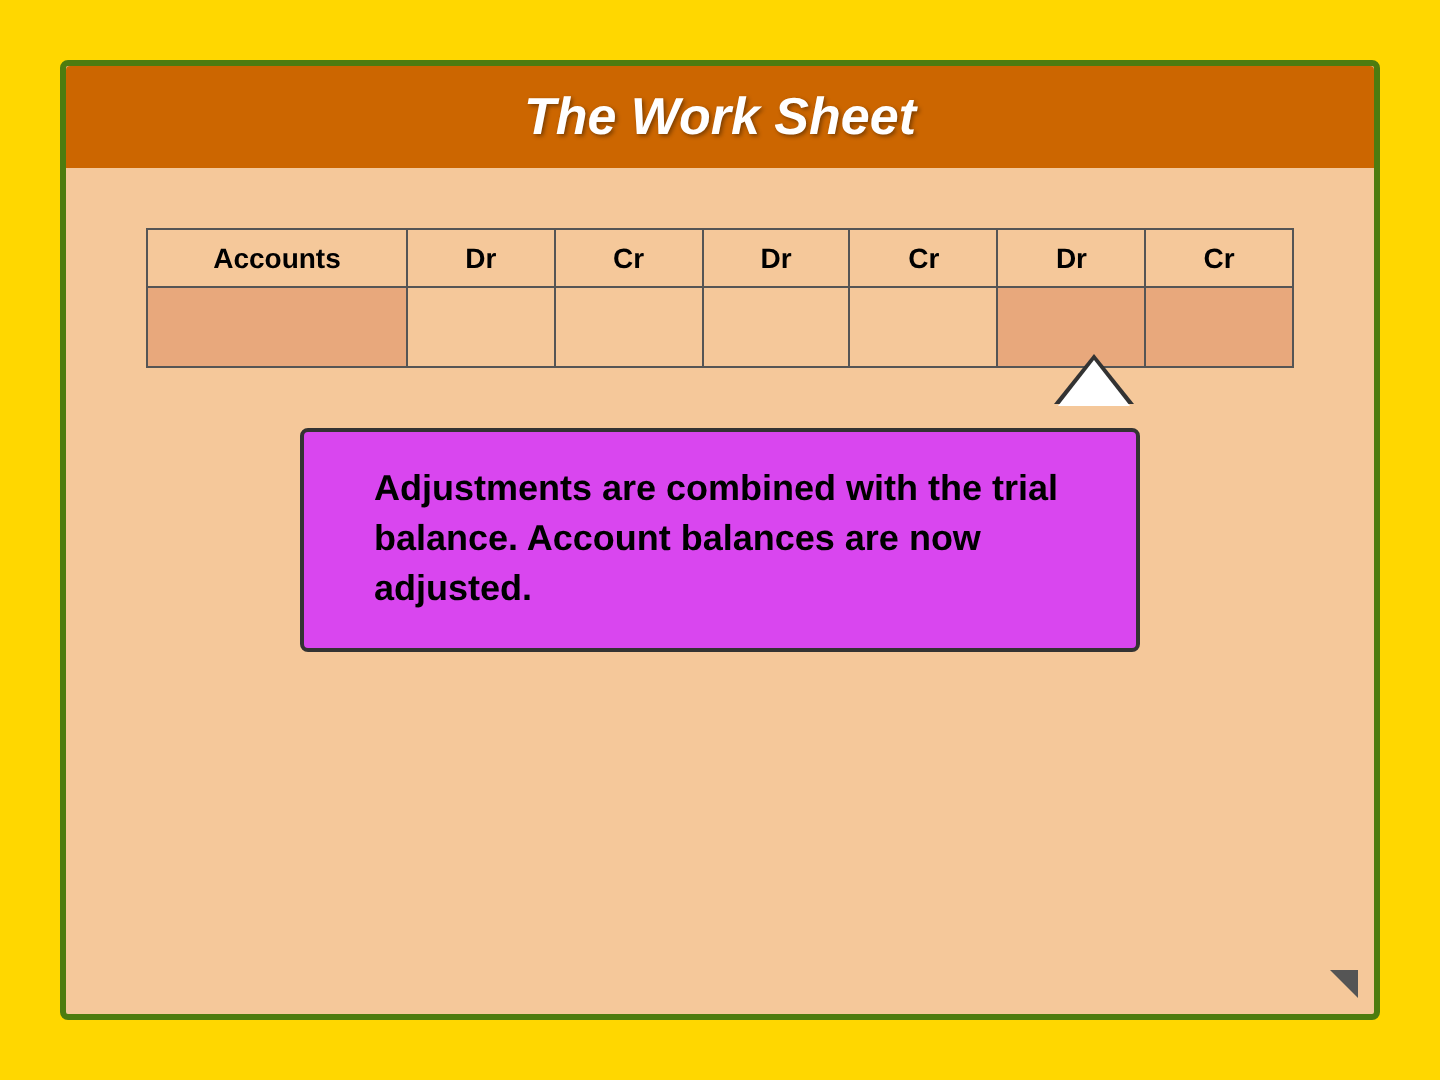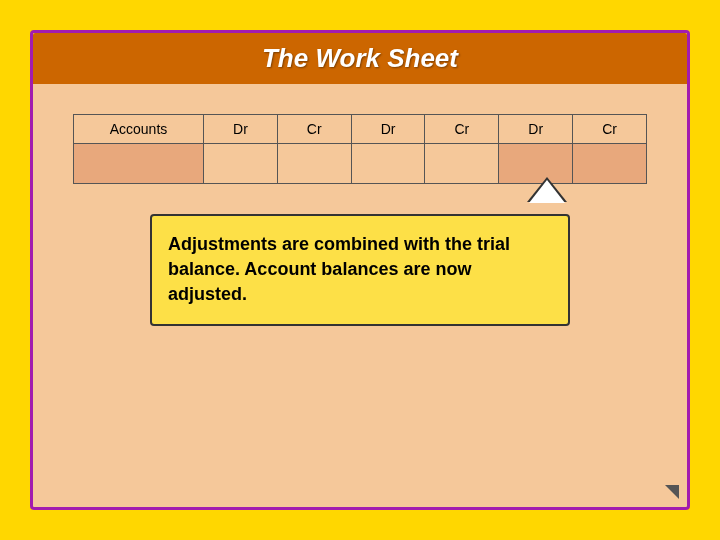--- a/index.html
+++ b/index.html
@@ -11,21 +11,21 @@
       display: flex;
       align-items: center;
       justify-content: center;
       font-family: Arial, sans-serif;
     }
 
     .slide-container {
       width: 660px;
       height: 480px;
       background-color: #F5C89A;
-      border: 3px solid #a21caf;
+      border: 3px solid #4d7c0f;
       border-radius: 4px;
       position: relative;
       display: flex;
       flex-direction: column;
       align-items: center;
     }
 
     .slide-header {
       width: 100%;
       background-color: #CC6600;
@@ -56,21 +56,21 @@
       width: 100%;
       border-collapse: collapse;
     }
 
     .worksheet-table th,
     .worksheet-table td {
       border: 1px solid #555;
       text-align: center;
       padding: 6px 10px;
       font-size: 14px;
-      font-weight: normal;
+      font-weight: bold;
     }
 
     .header-row th {
       background-color: #F5C89A;
     }
 
     .header-row th.section-header {
       background-color: #F5C89A;
       font-weight: bold;
     }
@@ -87,24 +87,24 @@
       min-width: 70px;
       height: 40px;
     }
 
     .adjusted-tb-col {
       background-color: #E8A87C;
       min-width: 70px;
     }
 
     .callout-box {
-      background-color: #fde047;
+      background-color: #d946ef;
       border: 2px solid #333;
       border-radius: 4px;
-      padding: 16px 16px;
+      padding: 16px 35px;
       max-width: 420px;
       margin-top: 10px;
       position: relative;
     }
 
     .callout-arrow {
       width: 0;
       height: 0;
       border-left: 20px solid transparent;
       border-right: 20px solid transparent;

